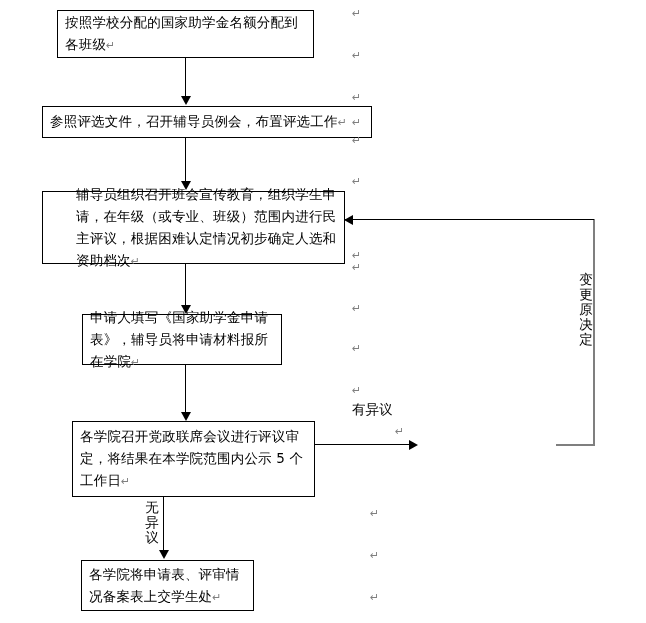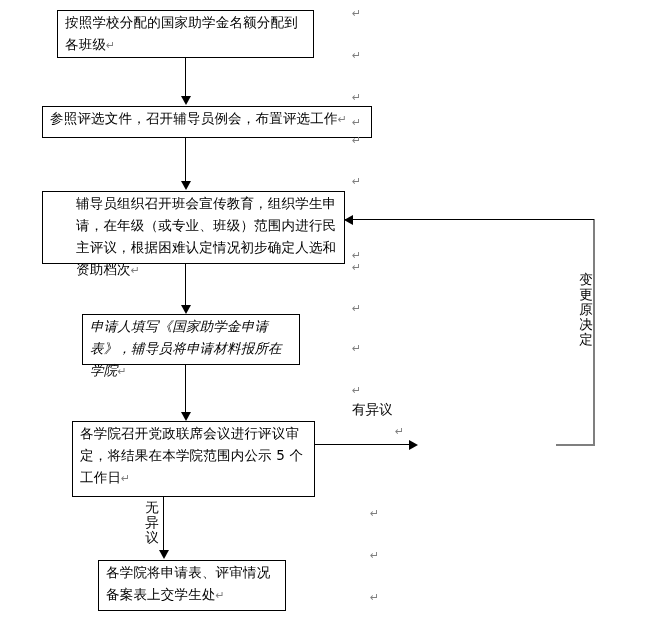--- a/index.html
+++ b/index.html
@@ -17,20 +17,21 @@
     height: 623px;
     background: #ffffff;
     overflow: hidden;
   }
   .node {
     position: absolute;
     box-sizing: border-box;
     border: 1px solid #000000;
     background: #ffffff;
     display: flex;
+    align-items: center;
     z-index: 3;
   }
   .node .txt {
     display: block;
     width: 100%;
     padding: 0 7px;
     font-size: 13.5px;
     line-height: 22px;
     letter-spacing: 0.2px;
     white-space: pre-line;
@@ -166,30 +167,30 @@
   </div>
 
   <div class="node" id="node-1" style="left: 42px; top: 106px; width: 330px; height: 32px;">
     <span class="txt">参照评选文件，召开辅导员例会，布置评选工作<span class="pilcrow-inline">↵</span></span>
   </div>
 
   <div class="node" id="node-2" style="left: 42px; top: 191px; width: 303px; height: 73px; padding-left: 26px;">
     <span class="txt">辅导员组织召开班会宣传教育，组织学生申请，在年级（或专业、班级）范围内进行民主评议，根据困难认定情况初步确定人选和资助档次<span class="pilcrow-inline">↵</span></span>
   </div>
 
-  <div class="node" id="node-3" style="left: 82px; top: 314px; width: 218px; height: 51px; font-style: italic;">
+  <div class="node" id="node-3" style="left: 82px; top: 314px; width: 200px; height: 51px;">
     <span class="txt">申请人填写《国家助学金申请表》，辅导员将申请材料报所在学院<span class="pilcrow-inline">↵</span></span>
   </div>
 
   <div class="node" id="node-4" style="left: 72px; top: 421px; width: 243px; height: 76px;">
     <span class="txt">各学院召开党政联席会议进行评议审定，将结果在本学院范围内公示 5 个工作日<span class="pilcrow-inline">↵</span></span>
   </div>
 
 
-  <div class="node" id="node-6" style="left: 98px; top: 560px; width: 188px; height: 51px;">
+  <div class="node" id="node-6" style="left: 81px; top: 560px; width: 173px; height: 51px;">
     <span class="txt">各学院将申请表、评审情况备案表上交学生处<span class="pilcrow-inline">↵</span></span>
   </div>
 
 <span class="pilcrow" style="left: 352px; top: 8px;">↵</span>
     <span class="pilcrow" style="left: 352px; top: 50px;">↵</span>
     <span class="pilcrow" style="left: 352px; top: 92px;">↵</span>
     <span class="pilcrow" style="left: 352px; top: 117px;">↵</span>
     <span class="pilcrow" style="left: 352px; top: 135px;">↵</span>
     <span class="pilcrow" style="left: 352px; top: 176px;">↵</span>
     <span class="pilcrow" style="left: 352px; top: 250px;">↵</span>

